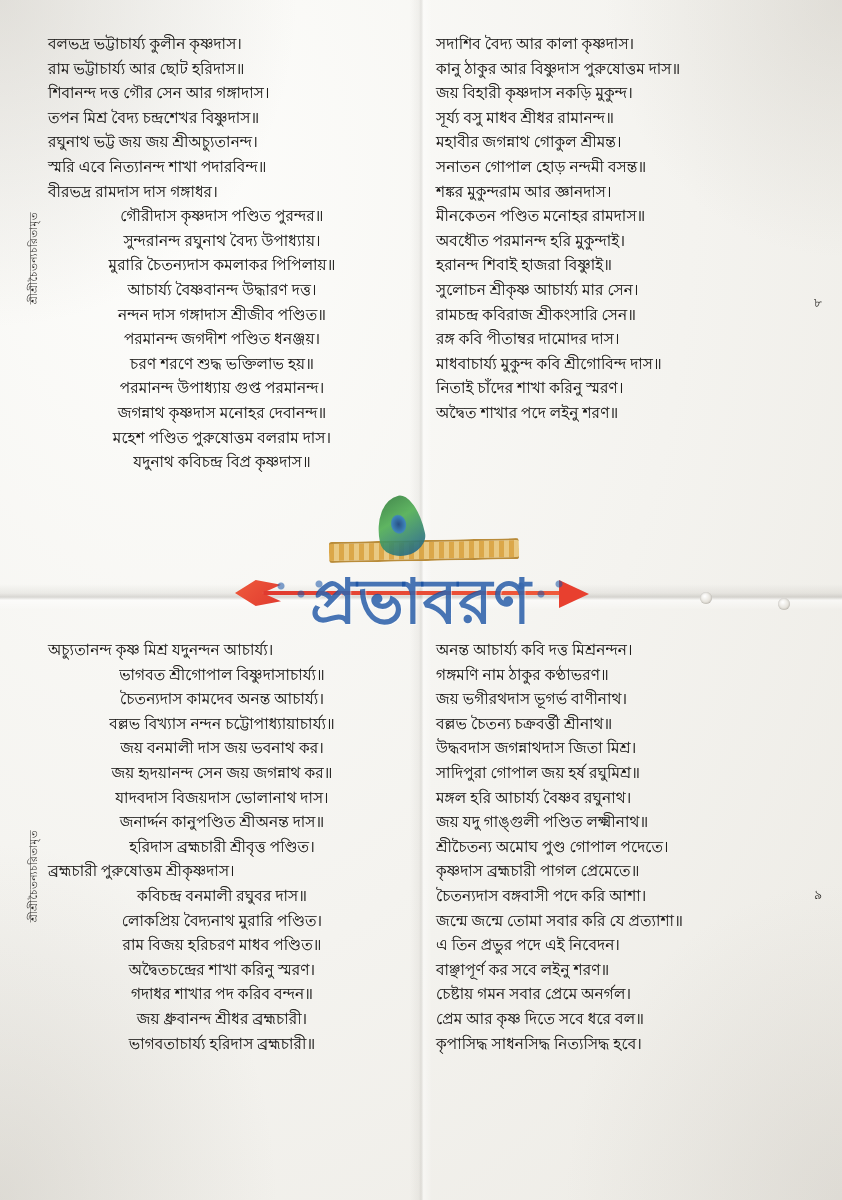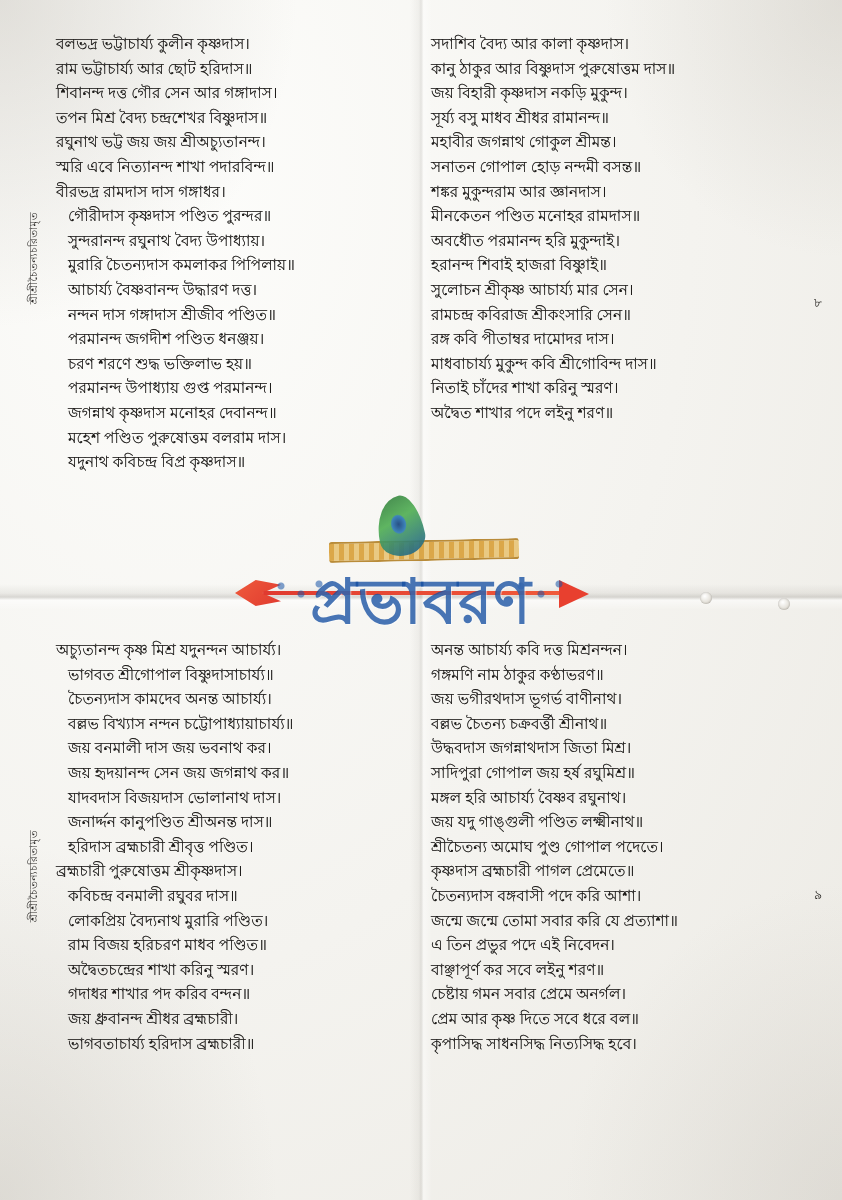--- a/index.html
+++ b/index.html
@@ -57,39 +57,40 @@
 
   .sheet-top, .sheet-bottom {
     position: absolute;
     left: 0; right: 0;
   }
   .sheet-top { top: 0; height: 596px; }
   .sheet-bottom { top: 606px; height: 594px; }
 
   .cols {
     position: absolute;
-    left: 56px;
+    left: 48px;
     right: 36px;
     top: 0;
     display: flex;
-    gap: 39px;
+    gap: 52px;
   }
   .col {
     width: 336px;
   }
   .verse-line {
     font-size: 15.3px;
     line-height: 24.6px;
     letter-spacing: 0.1px;
     white-space: nowrap;
     color: #1d1b19;
     text-shadow: 0 0 0.6px rgba(40,40,40,0.45);
   }
   .verse-line.ind {
     padding-left: 12px;
+    text-align: center;
   }
 
   
   .side-note {
     position: absolute;
     font-size: 10.5px;
     color: #2a2826;
     writing-mode: vertical-rl;
     transform: rotate(180deg);
     letter-spacing: 0.4px;

